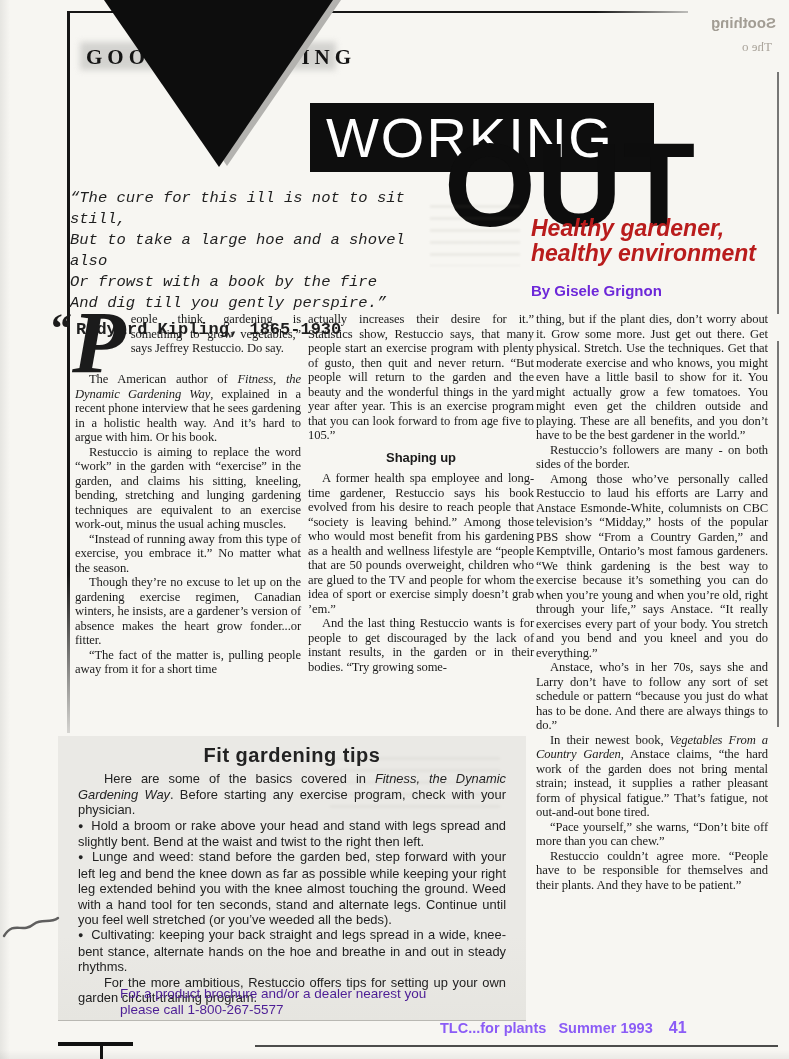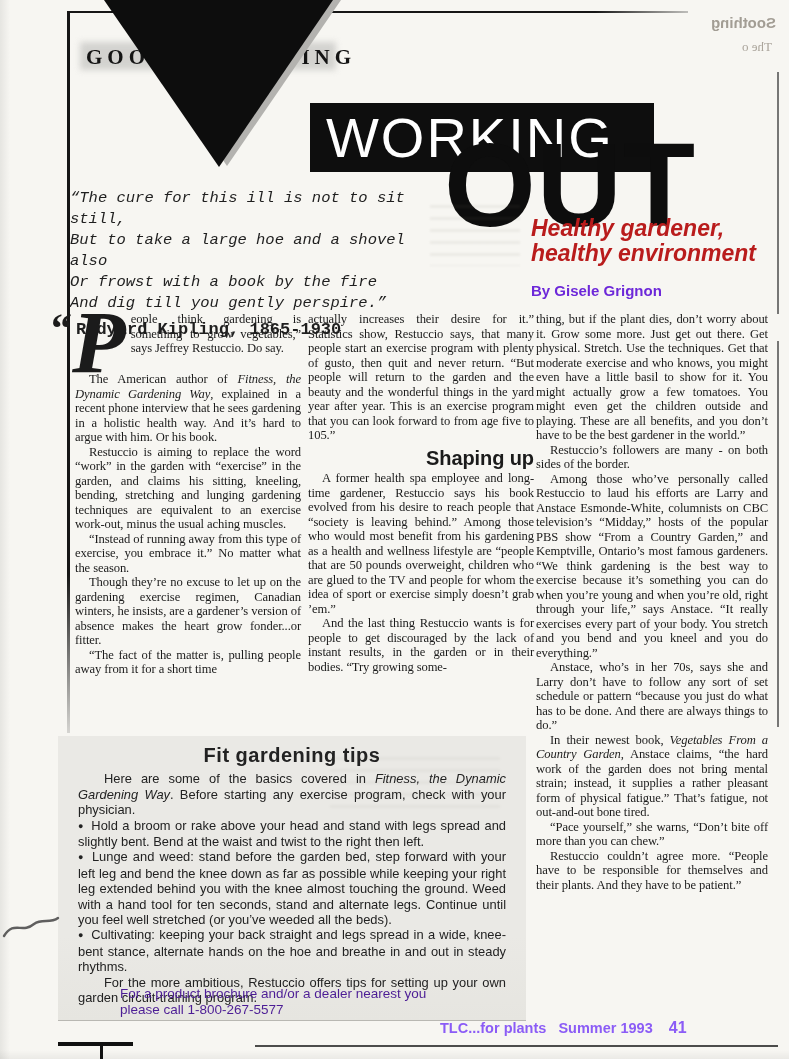--- a/index.html
+++ b/index.html
@@ -40,22 +40,22 @@
   .byline{position:absolute;left:531px;top:282px;font-family:"Liberation Sans",sans-serif;
               font-weight:bold;font-size:15px;color:#6d28d9;}
   
   .col{position:absolute;top:312px;text-align:justify;font-size:12.6px;line-height:14.5px;
        letter-spacing:-0.1px;hyphens:auto;-webkit-hyphens:auto;}
   .col1{left:75px;width:226px;}
   .col2{left:308px;width:226px;}
   .col3{left:536px;width:232px;}
   .para{margin:0;}
   .para.ind{text-indent:14px;}
-  .colhead{font-family:"Liberation Sans",sans-serif;font-weight:bold;font-size:20px;
-       margin:8px 0 6px;text-align:right;}
+  .colhead{font-family:"Liberation Sans",sans-serif;font-weight:bold;font-size:13px;
+       margin:8px 0 6px;text-align:center;}
   .it{font-style:italic;}
   .dropwrap{min-height:60px;}
   .dropcap{float:left;height:58px;margin:1px 7px 0 -24px;display:flex;align-items:flex-start;}
   .dropcap .dq{font-family:"Liberation Serif",serif;font-weight:bold;font-size:42px;
        line-height:1;margin:-6px 0 0 0;}
   .dropcap .dL{font-family:"Liberation Serif",serif;font-weight:bold;font-style:italic;
        font-size:88px;line-height:60px;letter-spacing:-2px;}
   
   .tips-box{position:absolute;left:58px;top:736px;width:468px;box-sizing:border-box;
        padding:10px 20px 14px;background:linear-gradient(180deg,#eae9e5 0 70%,#e6e5e0);

